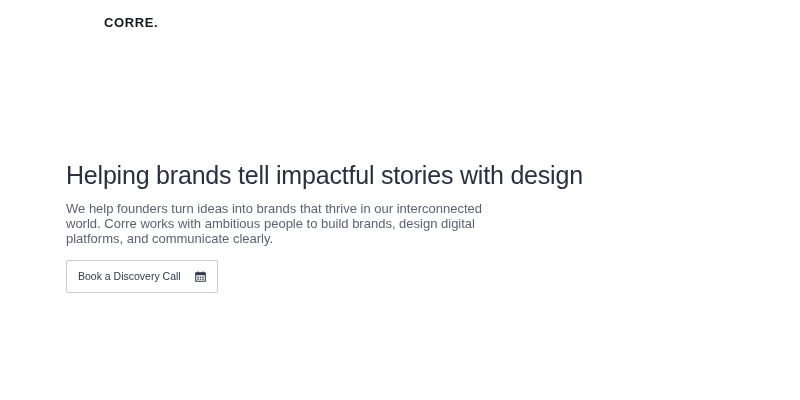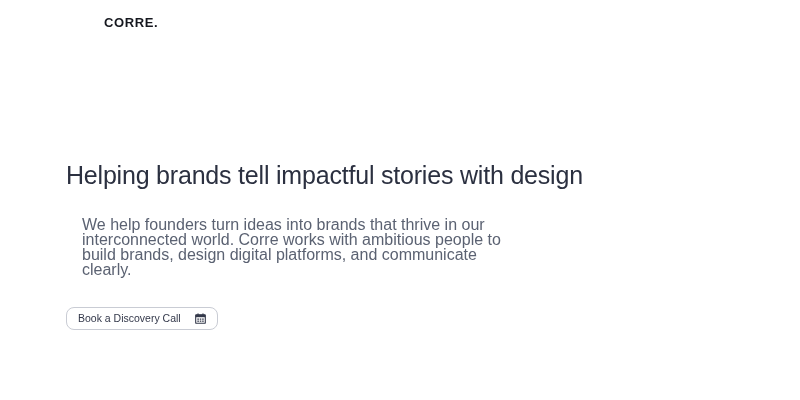--- a/index.html
+++ b/index.html
@@ -64,45 +64,45 @@
     margin: 0;
     font-family: "Liberation Sans", sans-serif;
     font-size: 25px;
     font-weight: normal;
     line-height: 30px;
     letter-spacing: -0.2px;
     color: #2b3040;
     white-space: nowrap;
   }
   .hero-desc {
-    margin: 16px;
+    margin: 0;
     padding-top: 11px;
     width: 446px;
     font-family: "Liberation Sans", sans-serif;
-    font-size: 16px;
+    font-size: 13px;
     font-weight: normal;
     line-height: 15px;
     color: #5b6272;
   }
 
   
   .cta-row {
     padding-top: 14px;
   }
   .cta-button {
     display: inline-flex;
     align-items: center;
     justify-content: center;
     gap: 14px;
     box-sizing: border-box;
-    height: 23px;
+    height: 33px;
     padding: 0 11px;
     background: #ffffff;
     border: 1px solid #c9ccd4;
-    border-radius: 8px;
+    border-radius: 2px;
     cursor: pointer;
     font-family: "Liberation Sans", sans-serif;
   }
   .cta-label {
     font-size: 10.5px;
     color: #33384a;
     line-height: 1;
     white-space: nowrap;
   }
   .cta-icon {

